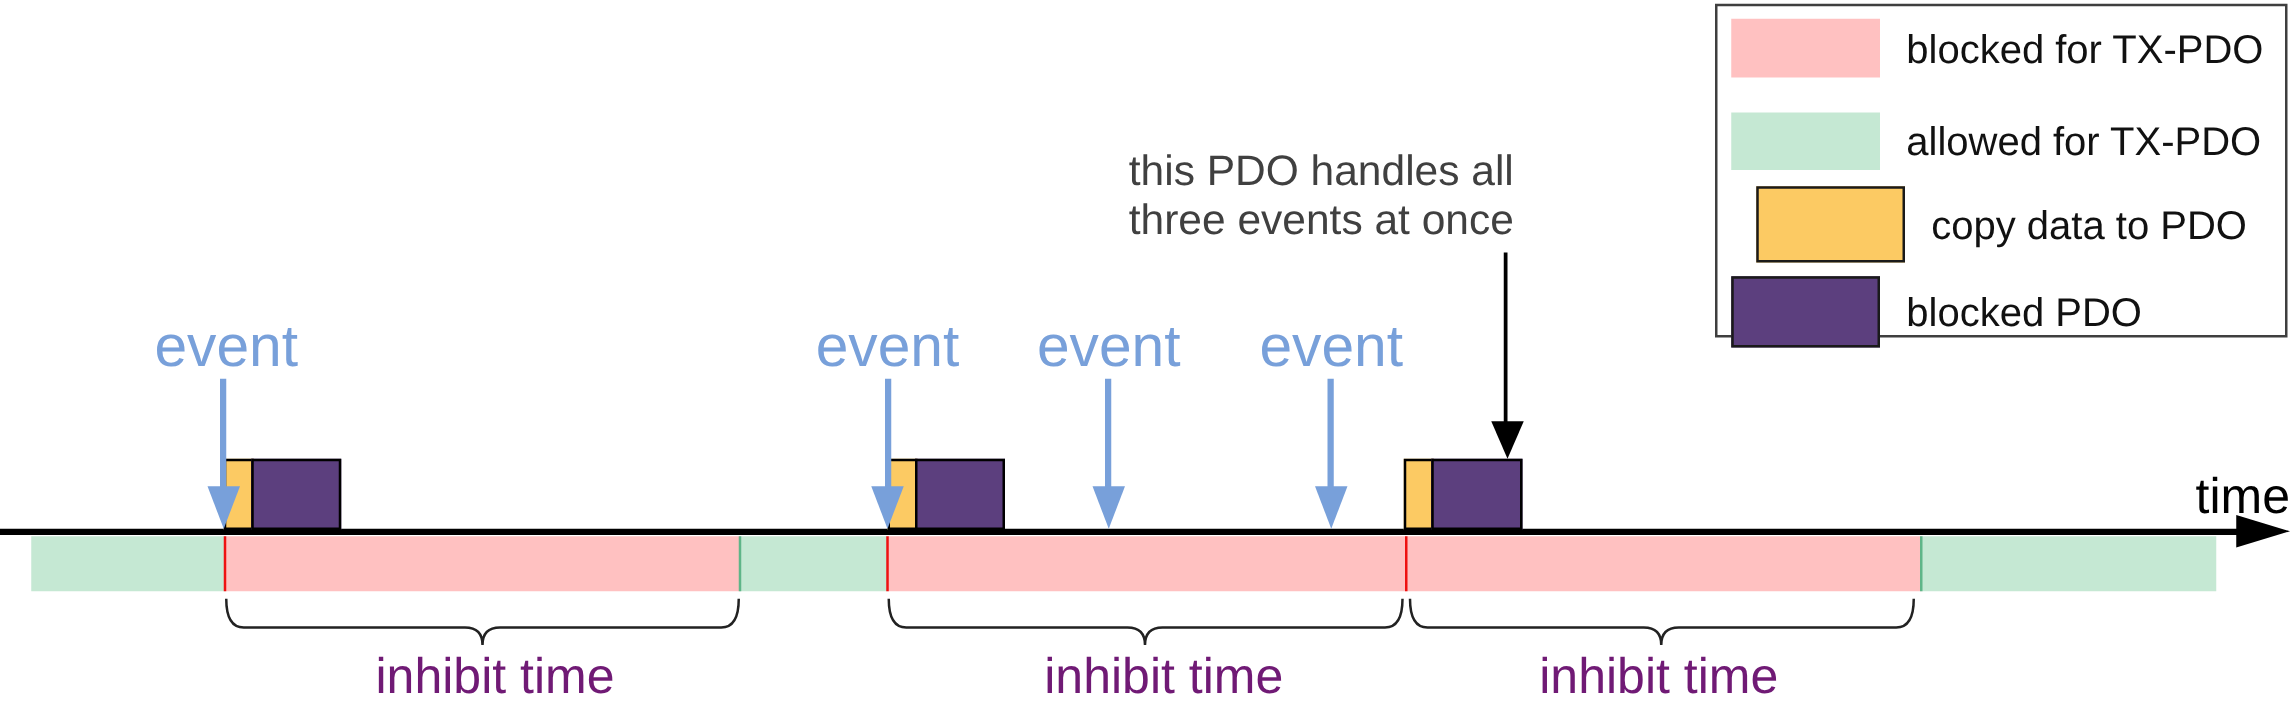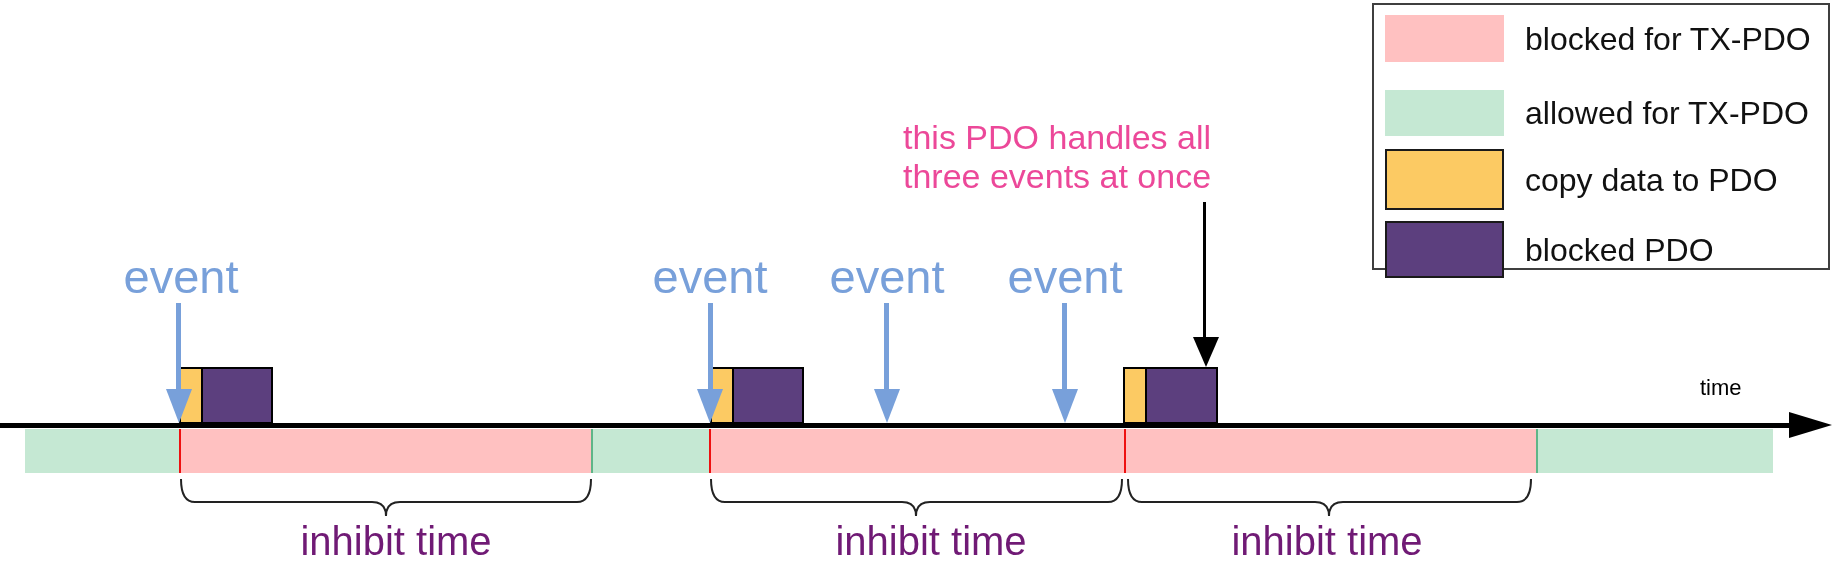--- a/index.html
+++ b/index.html
@@ -4,22 +4,22 @@
 <style>
   html,body{margin:0;padding:0;background:#ffffff;}
   .stage{
     position:relative;width:1834px;height:563px;background:#fff;overflow:hidden;
     font-family:"Liberation Sans","DejaVu Sans",sans-serif;
   }
   
   .axis-line{position:absolute;left:0;top:423px;width:1791px;height:5px;background:#000;}
   .axis-head{position:absolute;left:1789px;top:412px;width:0;height:0;
     border-top:13px solid transparent;border-bottom:13px solid transparent;border-left:43px solid #000;}
-  .time-label{position:absolute;left:1700px;top:377px;width:132px;
-    font-size:22px;color:#000;line-height:1;}
+  .time-label{position:absolute;left:1700px;top:377px;width:132px;text-align:right;
+    font-size:40px;color:#000;line-height:1;}
   
   .seg{position:absolute;top:429px;height:44px;}
   .seg.allowed{background:var(--allowed);}
   .seg.blocked{background:var(--blocked);}
   .seg-a1{left:25px;width:155px;} .seg-b1{left:180px;width:412px;}
   .seg-a2{left:592px;width:118px;} .seg-b2{left:710px;width:827px;}
   .seg-a3{left:1537px;width:236px;}
   .divider{position:absolute;top:429px;width:2px;height:44px;}
   .divider.red{background:var(--divider-red);}
   .divider.green{background:var(--divider-green);}
@@ -35,34 +35,34 @@
   .event-label{position:absolute;top:253px;width:220px;text-align:center;
     font-size:47px;line-height:1;color:var(--event);}
   .el1{left:71px;} .el2{left:600px;} .el3{left:777px;} .el4{left:955px;}
   .event-line{position:absolute;top:303px;width:5px;height:87px;background:var(--event);}
   .evl1{left:176px;} .evl2{left:708px;} .evl3{left:884px;} .evl4{left:1062px;}
   .event-head{position:absolute;top:389px;width:0;height:0;
     border-left:13px solid transparent;border-right:13px solid transparent;
     border-top:34px solid var(--event);}
   .evh1{left:166px;} .evh2{left:697px;} .evh3{left:874px;} .evh4{left:1052px;}
   
-  .annotation{position:absolute;left:903px;top:118px;font-size:34px;line-height:39px;color:#ec4899;}
+  .annotation{position:absolute;left:903px;top:118px;font-size:34px;line-height:39px;color:#404040;}
   .ann-line{position:absolute;left:1203px;top:202px;width:3px;height:140px;background:#000;}
   .ann-head{position:absolute;left:1193px;top:337px;width:0;height:0;
     border-left:13px solid transparent;border-right:13px solid transparent;border-top:30px solid #000;}
   
   .braces{position:absolute;left:0;top:0;width:1834px;height:563px;pointer-events:none;}
   .inhibit-label{position:absolute;top:521px;width:360px;text-align:center;
     font-size:40px;line-height:1;color:#701a75;}
   .il1{left:216px;} .il2{left:751px;} .il3{left:1147px;}
   
   .legend{position:absolute;left:1372px;top:3px;width:458px;height:267px;box-sizing:border-box;
     background:#fff;border:2px solid #3f3f3f;padding:10px 0 0 11px;}
   .legend-row{display:flex;align-items:center;}
-  .lr1{margin-bottom:28px;} .lr2{margin-bottom:13px;} .lr3{margin-bottom:11px;}
+  .lr1{margin-bottom:28px;} .lr2{margin-bottom:13px;} .lr3{margin-bottom:11px;margin-left:20px;}
   .swatch{width:119px;margin-right:21px;box-sizing:border-box;flex:0 0 119px;}
   .sw-blocked{height:47px;background:var(--blocked);}
   .sw-allowed{height:46px;background:var(--allowed);}
   .sw-copy{height:61px;background:var(--copy);border:2px solid #1a1a1a;}
   .sw-transmit{height:57px;background:var(--transmit);border:2px solid #1a1a1a;}
   .legend-label{font-size:32px;color:#111;line-height:1;}
 </style>
 </head>
 <body>
 

